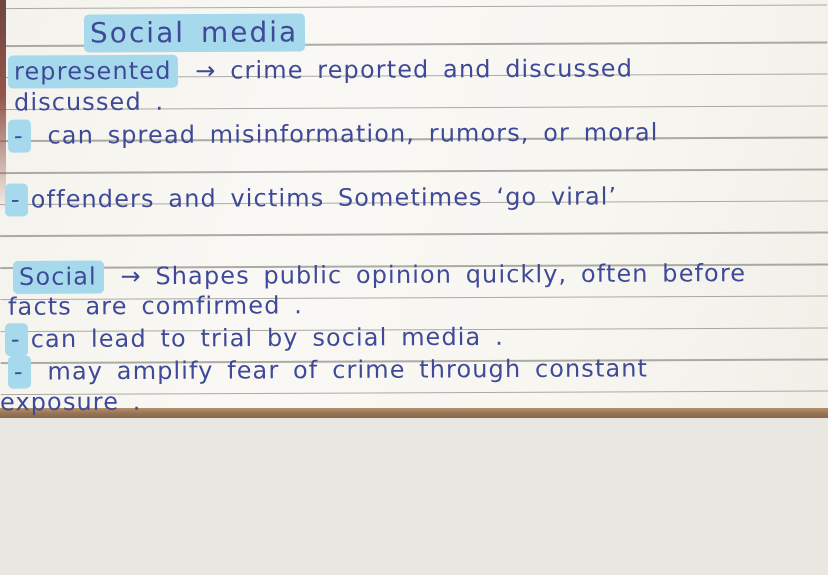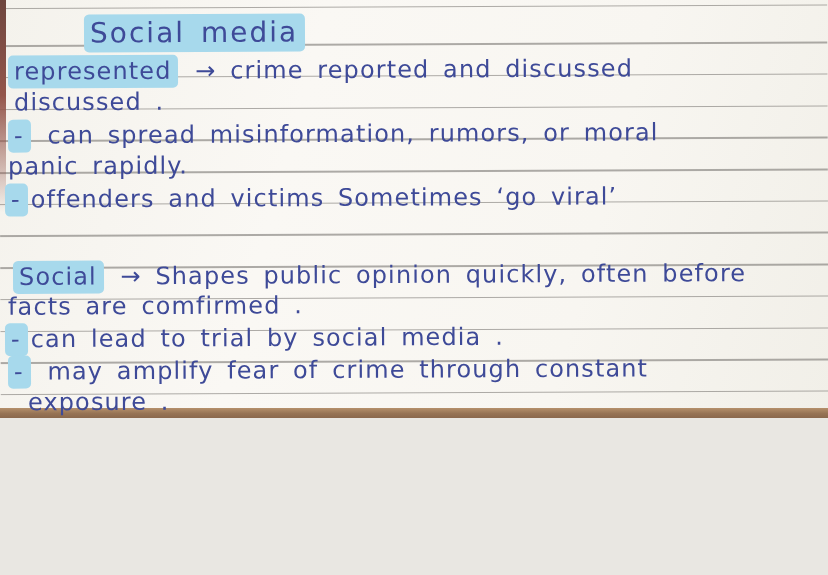--- a/index.html
+++ b/index.html
@@ -63,30 +63,29 @@
   <div class="bottom-edge"></div>
 
   <div class="hand-line title-line" style="left:84px; top:16px;"><span class="hl">Social media</span></div>
 
   <div class="hand-line" style="left:8px;  top:55px;"><span class="hl">represented</span><span> → crime reported and discussed</span></div>
 
   <div class="hand-line" style="left:14px; top:87px;"><span>discussed .</span></div>
 
   <div class="hand-line" style="left:8px;  top:119px;"><span class="hl">-</span><span> can spread misinformation, rumors, or moral</span></div>
 
-  <div class="hand-line" style="left:8px;  top:151px;"><span>panic rapidly.</span></div>
 
   <div class="hand-line" style="left:5px;  top:183px;"><span class="hl">-</span><span>offenders and victims Sometimes ‘go viral’</span></div>
 
   <div class="hand-line" style="left:13px; top:260px;"><span class="hl">Social</span><span> → Shapes public opinion quickly, often before</span></div>
 
   <div class="hand-line" style="left:8px;  top:291px;"><span>facts are comfirmed .</span></div>
 
   <div class="hand-line" style="left:5px;  top:323px;"><span class="hl">-</span><span>can lead to trial by social media .</span></div>
 
   <div class="hand-line" style="left:8px;  top:355px;"><span class="hl">-</span><span> may amplify fear of crime through constant</span></div>
 
-  <div class="hand-line" style="left:28px; top:387px;text-align:center;"><span>exposure .</span></div>
+  <div class="hand-line" style="left:0; top:387px;text-align:center;"><span>exposure .</span></div>
 
   <div class="hand-line dot-mark" style="left:9px;  top:476px;">.</div>
   <div class="hand-line dot-mark" style="left:34px; top:538px;">.</div>
 
 </div>
 
 </body></html>

